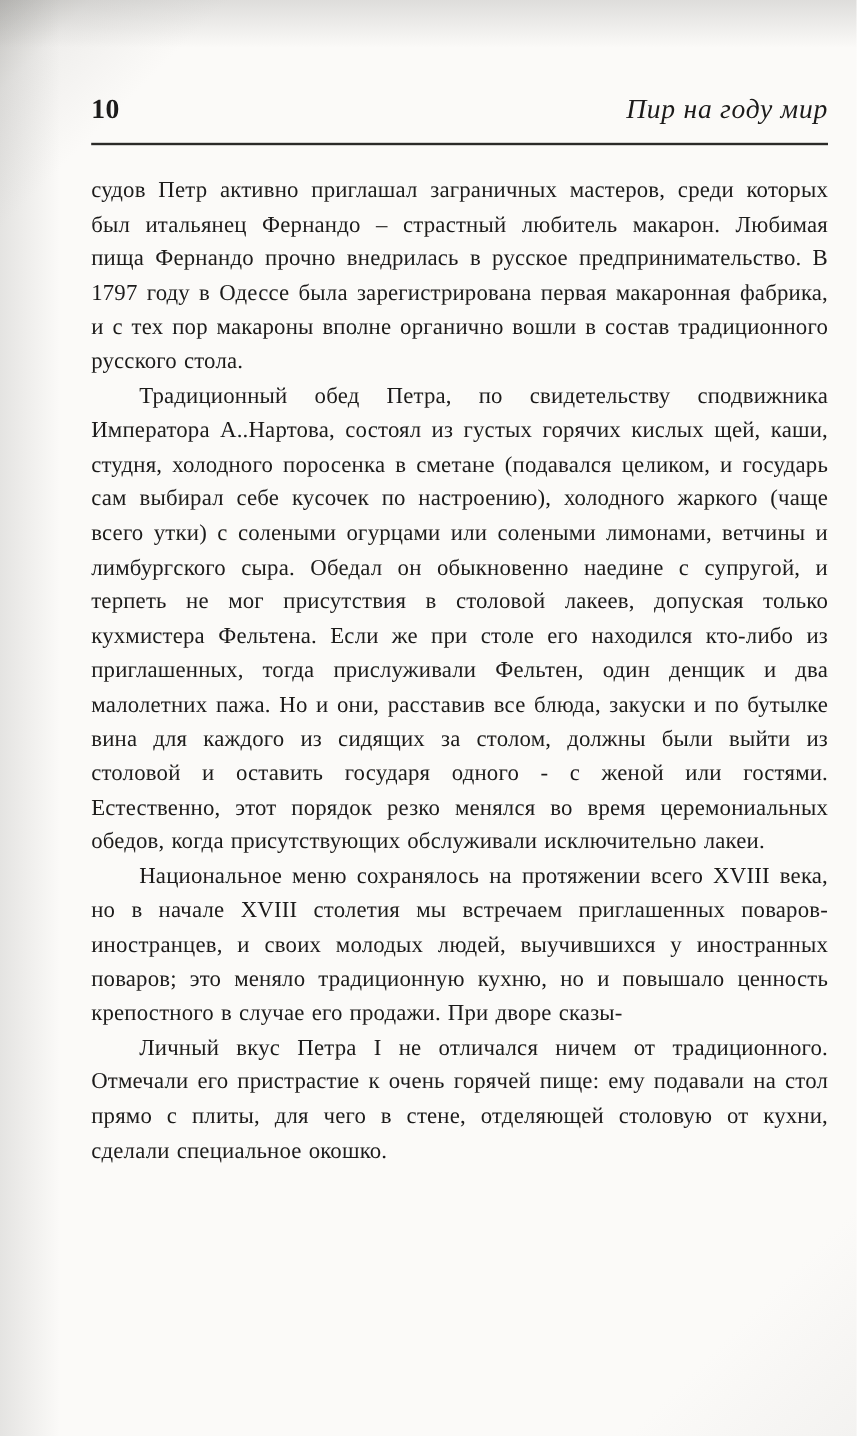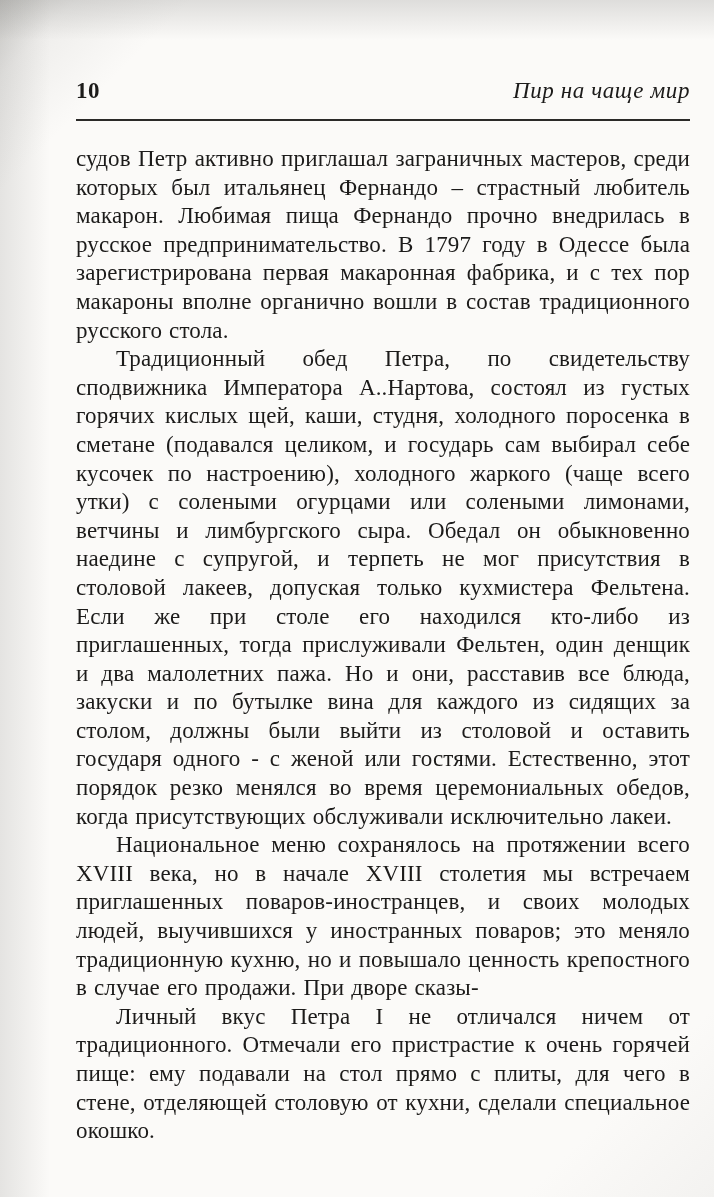--- a/index.html
+++ b/index.html
@@ -46,21 +46,21 @@
     font-style: italic;
     letter-spacing: 0.6px;
   }
   .head-rule {
     height: 2px;
     background: #2b2a28;
     margin-top: 15px;
     margin-bottom: 24px;
   }
   .body-text {
-    font-size: 23px;
+    font-size: 19px;
     line-height: 28.6px;
     text-align: justify;
     letter-spacing: 0.15px;
     word-spacing: 1px;
   }
   .body-text p {
     margin: 0;
     text-indent: 40px;
   }
   .body-text p.noindent {
@@ -68,21 +68,21 @@
   }
 </style>
 </head>
 <body>
 
 <div class="scan">
   <div class="page-inner">
 
     <div class="running-head">
       <span class="page-number">10</span>
-      <span class="running-title">Пир на чаще мир</span>
+      <span class="running-title">Пир на году мир</span>
     </div>
 
     <div class="head-rule"></div>
 
     <div class="body-text">
       <p class="noindent">судов Петр активно приглашал заграничных мастеров, среди которых был  итальянец Фернандо – страстный любитель макарон. Любимая пища Фернандо прочно внедрилась в русское предпринимательство. В 1797 году в Одессе была зарегистрирована первая макаронная фабрика, и с тех пор макароны вполне органично вошли в состав традиционного русского стола.</p>
       <p>Традиционный обед Петра, по свидетельству сподвижника Императора  А..Нартова, состоял из густых горячих кислых щей, каши, студня, холодного поросенка в сметане (подавался целиком, и государь сам выбирал себе кусочек по настроению), холодного жаркого (чаще всего утки) с солеными огурцами  или солеными лимонами, ветчины и лимбургского  сыра. Обедал  он обыкновенно наедине с супругой, и терпеть не мог присутствия в столовой лакеев, допуская только кухмистера Фельтена. Если же при столе его находился кто-либо из приглашенных, тогда прислуживали Фельтен, один денщик и два малолетних пажа. Но  и они, расставив все блюда, закуски и по бутылке вина для каждого из сидящих за столом, должны были выйти из столовой и оставить государя одного - с женой или гостями. Естественно, этот порядок резко менялся во время церемониальных обедов, когда присутствующих обслуживали исключительно лакеи.</p>
       <p>Национальное меню  сохранялось на  протяжении всего XVIII  века, но  в начале XVIII столетия мы встречаем приглашенных поваров-иностранцев, и  своих молодых людей, выучившихся у иностранных поваров; это меняло традиционную кухню, но и повышало ценность крепостного в случае его продажи. При дворе сказы-</p>
       <p>Личный вкус Петра I не отличался ничем от традиционного. Отмечали его пристрастие к очень горячей пище: ему  подавали на стол прямо с плиты, для чего в стене, отделяющей столовую от кухни, сделали специальное окошко.</p>
     </div>

